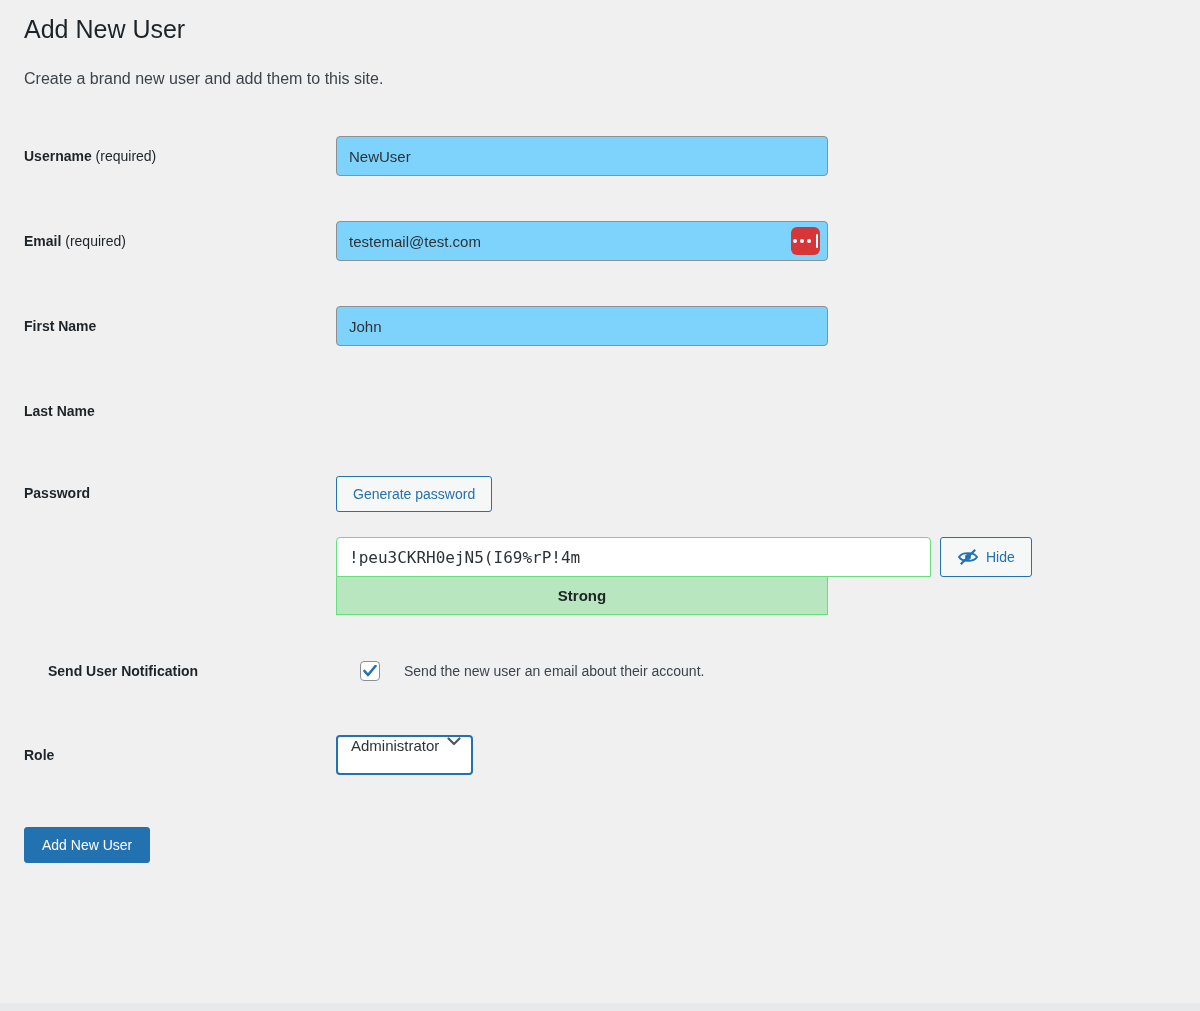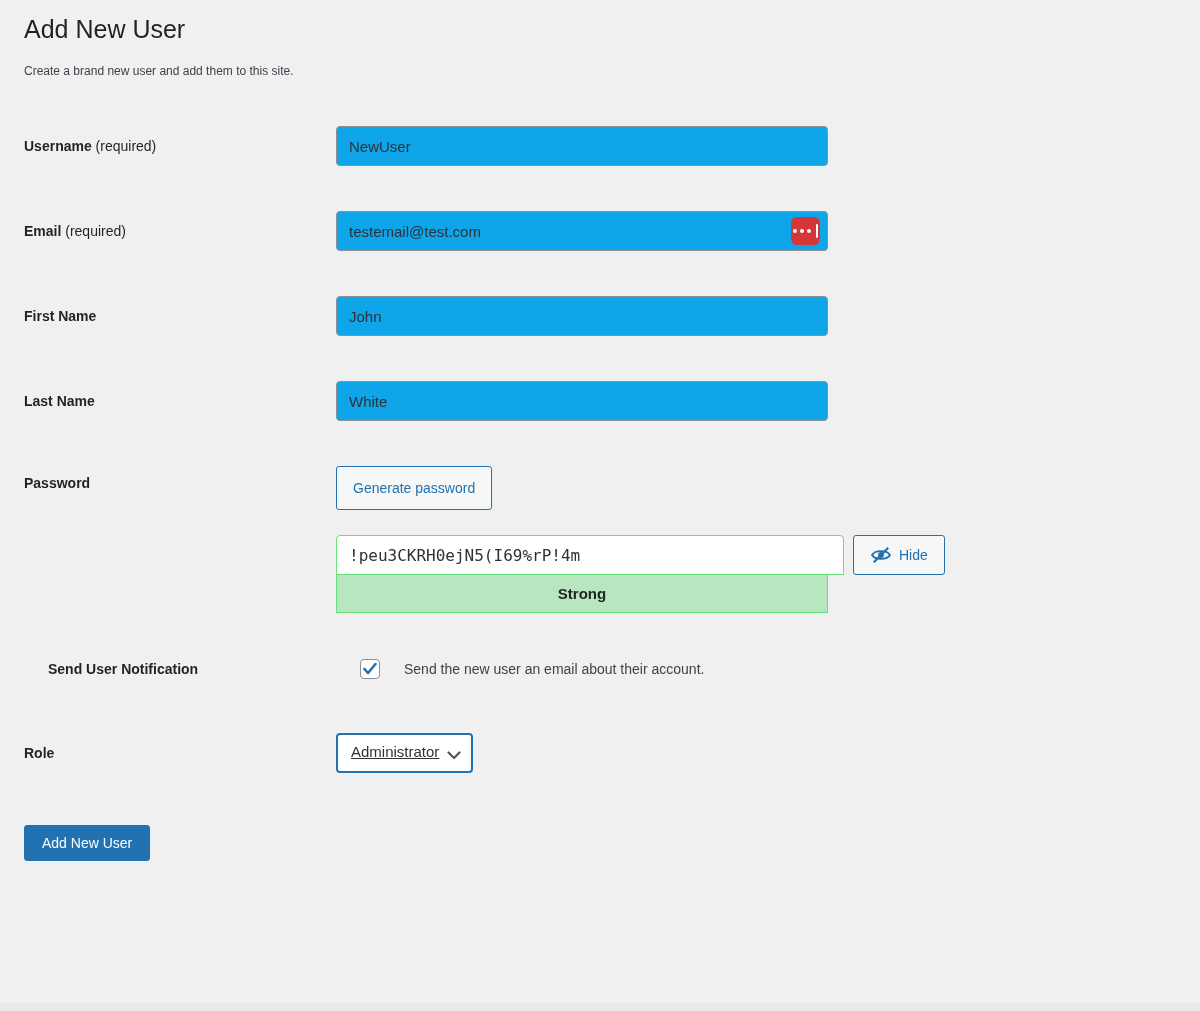--- a/index.html
+++ b/index.html
@@ -13,22 +13,22 @@
   }
   .content { padding: 12px 24px 0 24px; }
 
   h1.page-title {
     font-size: 25px;
     font-weight: 400;
     color: #1d2327;
     line-height: 34px;
   }
   .page-subtitle {
-    margin-top: 18px;
-    font-size: 12px;
+    margin-top: 24px;
+    font-size: 16px;
     color: #3c434a;
   }
 
   form { margin-top: 48px; }
 
   .form-row {
     display: flex;
     align-items: center;
     min-height: 40px;
     margin-bottom: 45px;
@@ -41,21 +41,21 @@
     font-size: 14px;
     font-weight: 700;
     color: #1d2327;
   }
   .row-label .required-note { font-weight: 400; text-align: right; }
   .form-row.align-top .row-label { padding-top: 9px; }
 
   input.text-input {
     width: 492px;
     height: 40px;
-    background: #0ea5e9;
+    background: #7dd3fc;
     border: 1px solid #8c8f94;
     border-radius: 4px;
     padding: 0 12px;
     font-size: 15px;
     color: #2c3338;
     font-family: "Liberation Sans", sans-serif;
     outline: none;
   }
 
   .email-wrap { position: relative; width: 492px; }
@@ -74,35 +74,35 @@
     justify-content: center;
     gap: 3px;
   }
   .pm-icon .dot { width: 4px; height: 4px; background: #fff; border-radius: 50%; }
   .pm-icon .caret { width: 2px; height: 14px; background: #fff; margin-left: 2px; border-radius: 1px; }
 
   .btn-secondary {
     display: inline-flex;
     align-items: center;
     gap: 7px;
-    height: 44px;
+    height: 36px;
     padding: 0 16px;
     background: #f6f7f7;
     border: 1px solid #2271b1;
     border-radius: 3px;
     color: #2271b1;
     font-size: 14px;
     font-family: "Liberation Sans", sans-serif;
     cursor: pointer;
   }
 
   .password-col { display: flex; flex-direction: column; }
   .pw-line { display: flex; align-items: stretch; margin-top: 25px; }
   input.pw-input {
-    width: 508px;
+    width: 595px;
     height: 40px;
     background: #fff;
     border: 1px solid #68de7c;
     border-radius: 4px 4px 0 0;
     padding: 0 12px;
     font-size: 16px;
     color: #2c3338;
     font-family: "DejaVu Sans Mono", monospace;
     outline: none;
   }
@@ -133,31 +133,30 @@
     justify-content: center;
     cursor: pointer;
     flex: 0 0 20px;
   }
   .checkbox-label { font-size: 14px; color: #3c434a; }
   .notification-row { margin-bottom: 52px; min-height: 24px; margin-left: 24px; }
 
   .role-row { margin-bottom: 52px; }
   .select-box {
     display: inline-flex;
-    align-items: flex-end;
+    align-items: flex-start;
     gap: 8px;
     height: 40px;
     padding: 0 10px 11px 13px;
     background: #fff;
     border: 2px solid #2271b1;
     border-radius: 4px;
     font-size: 15px;
     color: #2c3338;
     cursor: pointer;
-    text-decoration: underline;
   }
 
   .btn-primary {
     height: 36px;
     padding: 0 17px;
     background: #2271b1;
     border: 1px solid #2271b1;
     border-radius: 3px;
     color: #fff;
     font-size: 14px;
@@ -214,21 +213,20 @@
         <span>First Name</span>
       </div>
       <input class="text-input" type="text" value="John" style="">
     </div>
 
     
     <div class="form-row">
       <div class="row-label">
         <span>Last Name</span>
       </div>
-      <input class="text-input" type="text" value="White" style="">
     </div>
 
     
 
     
     <div class="form-row align-top password-section">
       <div class="row-label">
         <span>Password</span>
       </div>
       <div class="password-col">

